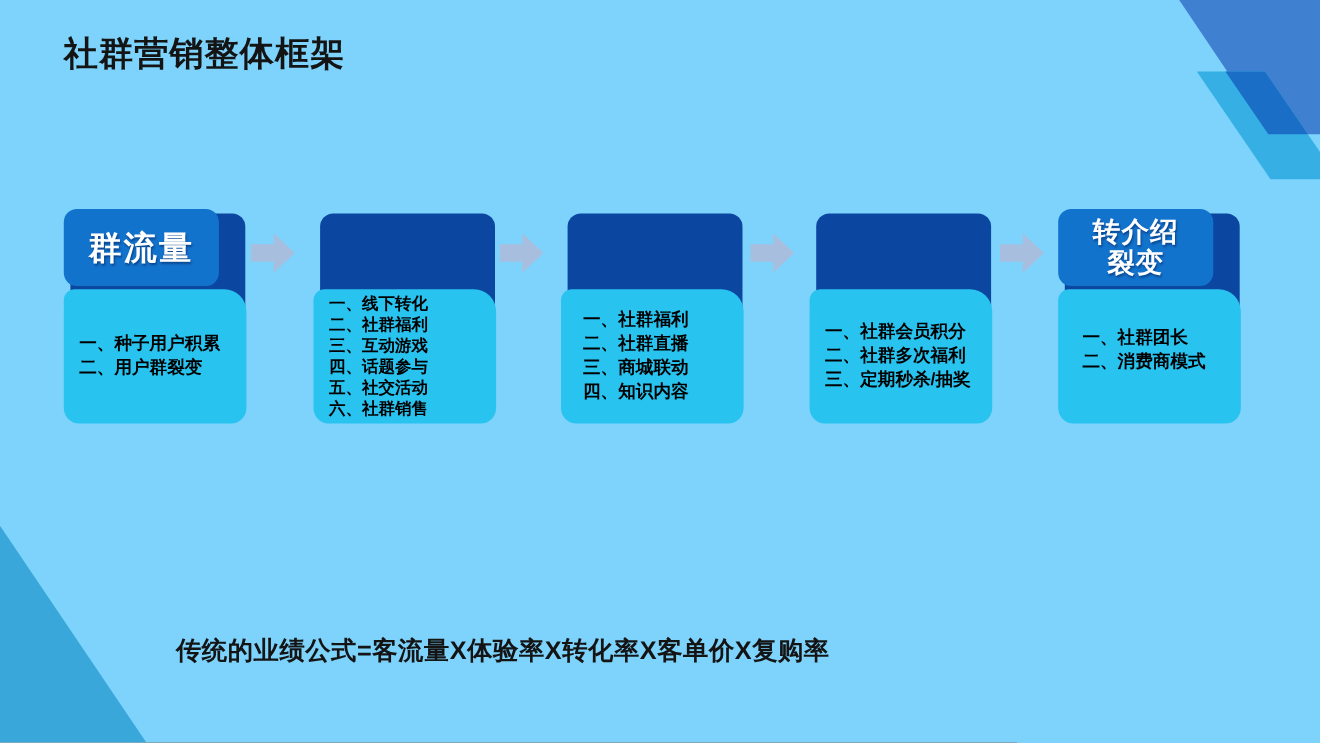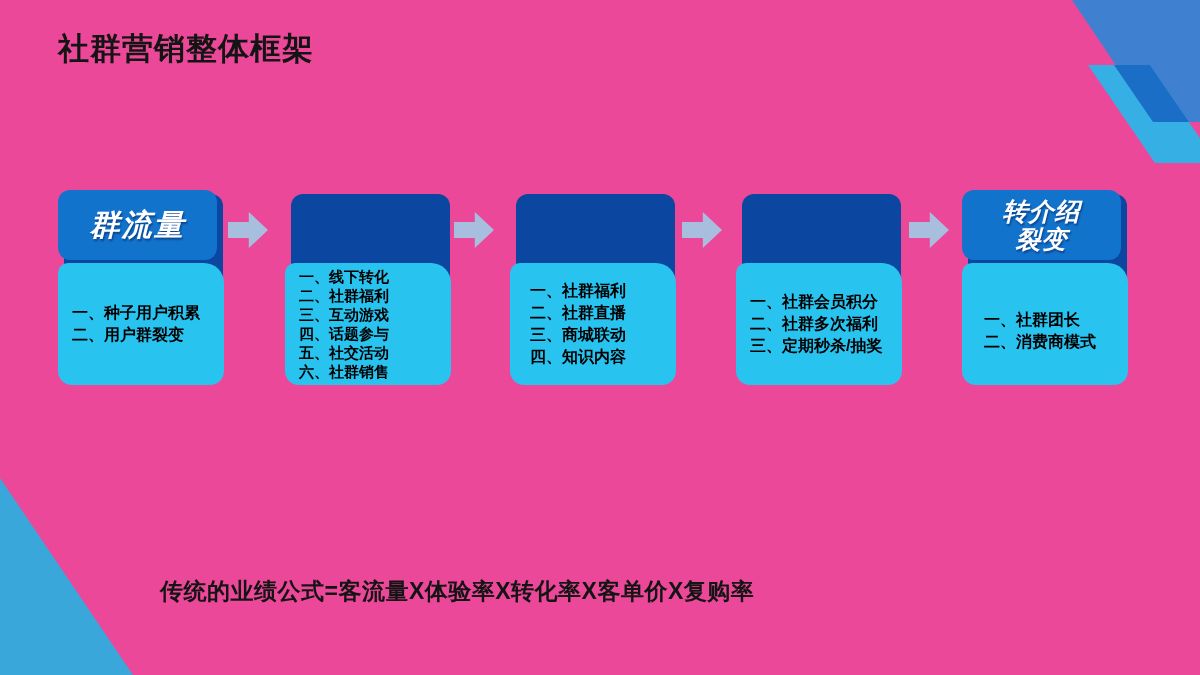--- a/index.html
+++ b/index.html
@@ -11,21 +11,21 @@
     --deco-light:#36b0e4;
     --deco-overlap:#1a6ec6;
     --deco-triangle:#39a7da;
     --text-black:#141414;
   }
   *{margin:0;padding:0;box-sizing:border-box;}
   html,body{background:#888;}
   .slide{
     position:relative;
     width:1200px;height:675px;
-    background:#ec4899;
+    background:#7dd3fc;
     overflow:hidden;
     font-family:"Liberation Sans","DejaVu Sans",sans-serif;
     margin:0 auto;
   }
   .slide-title{
     position:absolute;left:58px;top:28px;
     font-size:31px;font-weight:bold;color:var(--text-black);
     letter-spacing:1px;
   }
   .deco-top-right{position:absolute;top:0;right:0;width:150px;height:170px;}
@@ -45,30 +45,29 @@
     z-index:1;
   }
   .card .body{
     position:absolute;left:0;top:73px;width:166px;height:122px;
     background:var(--body-cyan);
     border-radius:10px 20px 14px 14px;
     z-index:2;
     display:flex;flex-direction:column;justify-content:center;
     padding:6px 8px 6px 14px;
   }
-  .card .body.top{justify-content:flex-start;padding-top:46px;}
+  .card .body.top{justify-content:flex-start;padding-top:34px;}
   .card .header{
-    position:absolute;left:0;top:0;width:159px;height:70px;
+    position:absolute;left:0;top:0;width:141px;height:70px;
     background:var(--header-blue);
     border-radius:12px;
     z-index:3;
     display:flex;flex-direction:column;align-items:center;justify-content:center;
     color:#ffffff;font-weight:bold;font-size:30px;letter-spacing:2px;
     text-shadow:1px 2px 2px rgba(0,10,60,.45);
-    font-style:italic;
   }
   .card .header.two-line{font-size:25px;line-height:1.12;letter-spacing:1px;}
   .item{
     font-size:16px;line-height:22px;font-weight:bold;color:#000;
     white-space:nowrap;
   }
   .card.dense .item{font-size:15px;line-height:19px;}
   .card.pad3 .body{padding-left:20px;}
   .card.pad5 .body{padding-left:22px;}
 

